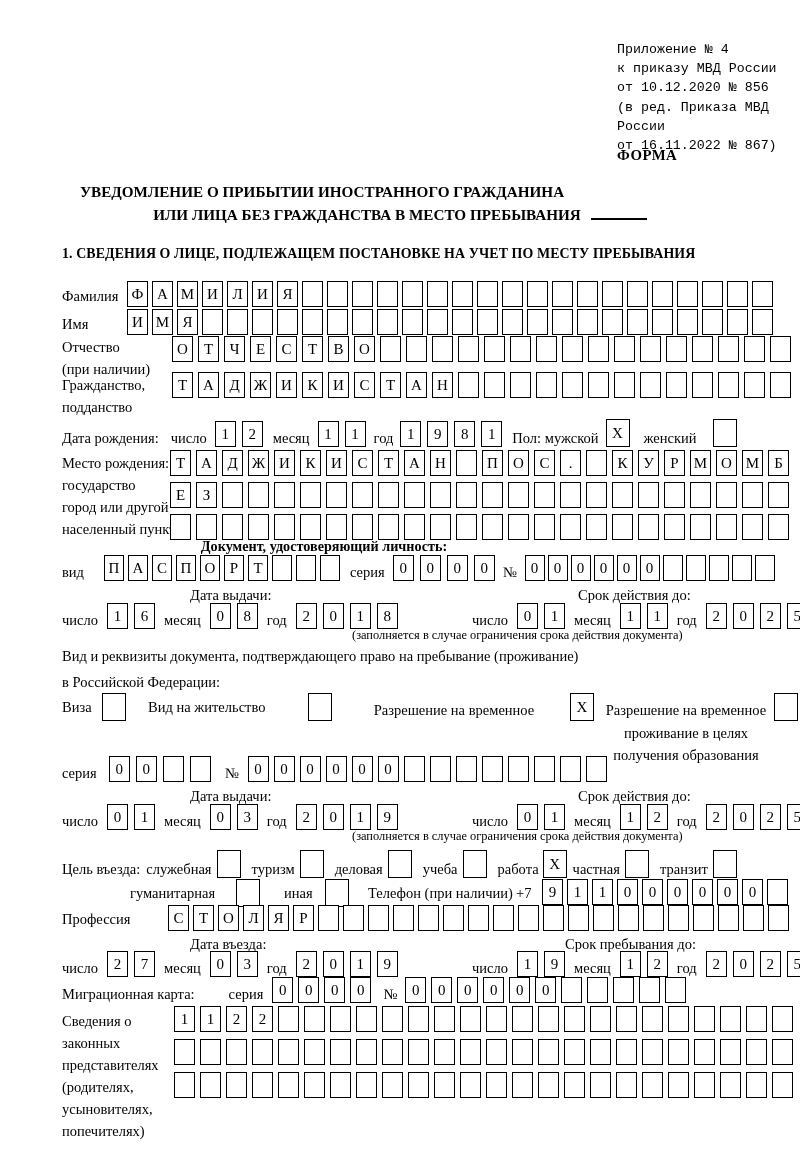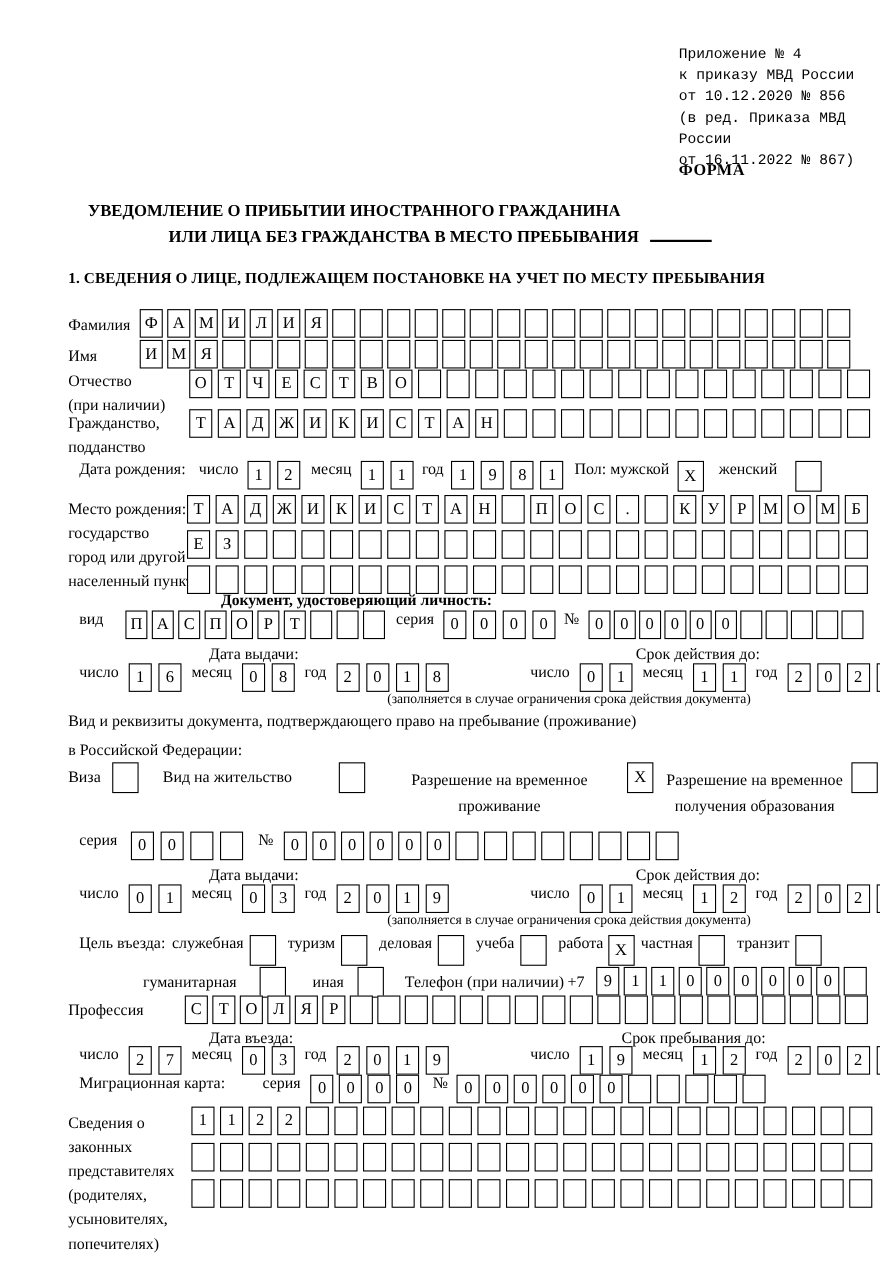--- a/index.html
+++ b/index.html
@@ -7,21 +7,21 @@
     position:relative;width:800px;height:1163px;margin:0 auto;
     background:#ffffff;color:#000;
     font-family:"Liberation Serif","DejaVu Serif",serif;
     font-size:14.5px;overflow:hidden;
   }
   .abs{position:absolute;}
   .b{font-weight:bold;}
   .center{text-align:center;}
   .right{text-align:left;}
   .small{font-size:12.4px;}
-  .flex{display:flex;align-items:flex-start;margin-left:10px;}
+  .flex{display:flex;align-items:flex-end;}
   .cells{display:flex;}
   .g3{gap:3px}.g4{gap:4px}.g5{gap:5px}.g6{gap:6px}
   .cell{
     width:21px;height:26px;border:1.5px solid #000;box-sizing:border-box;
     display:flex;align-items:center;justify-content:center;
     font-size:15px;line-height:1;flex:none;background:#fff;
   }
   .w20 .cell{width:20px;}
   .cb{
     width:24px;height:28px;border:1.5px solid #000;box-sizing:border-box;
@@ -368,26 +368,26 @@
   <div class="abs" style="left:62px;top:674px">в Российской Федерации:</div>
 
   <div class="abs" style="left:62px;top:699px">Виза</div>
   <span class="cb abs" style="left:102px;top:693px"></span>
 
   <div class="abs" style="left:148px;top:699px">Вид на жительство</div>
   <span class="cb abs" style="left:308px;top:693px"></span>
 
   <div class="abs center optlines" style="left:348px;top:699px;width:212px">
     <div>Разрешение на временное</div>
-    <div>проживание</div>
   </div>
   <span class="cb abs" style="left:570px;top:693px">X</span>
 
   <div class="abs center optlines" style="left:602px;top:699px;width:168px">
     <div>Разрешение на временное</div>
+    <div>проживание в целях</div>
     <div>получения образования</div>
   </div>
   <span class="cb abs" style="left:774px;top:693px"></span>
 
   <div class="abs flex" style="left:62px;top:756px">
     <span style="margin-right:12px">серия</span>
     <span class="cells g6">
         <span class="cell">0</span>
         <span class="cell">0</span>
         <span class="cell"></span>

